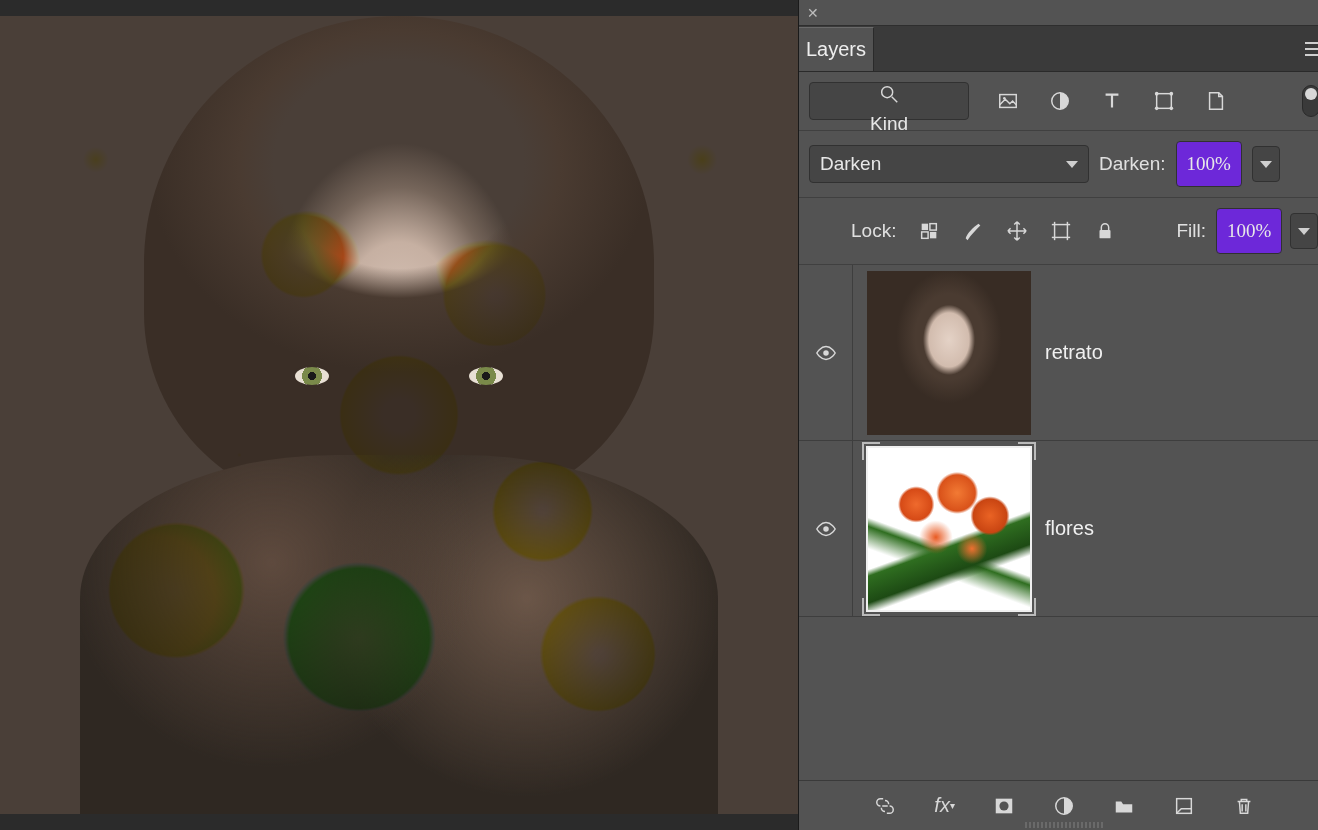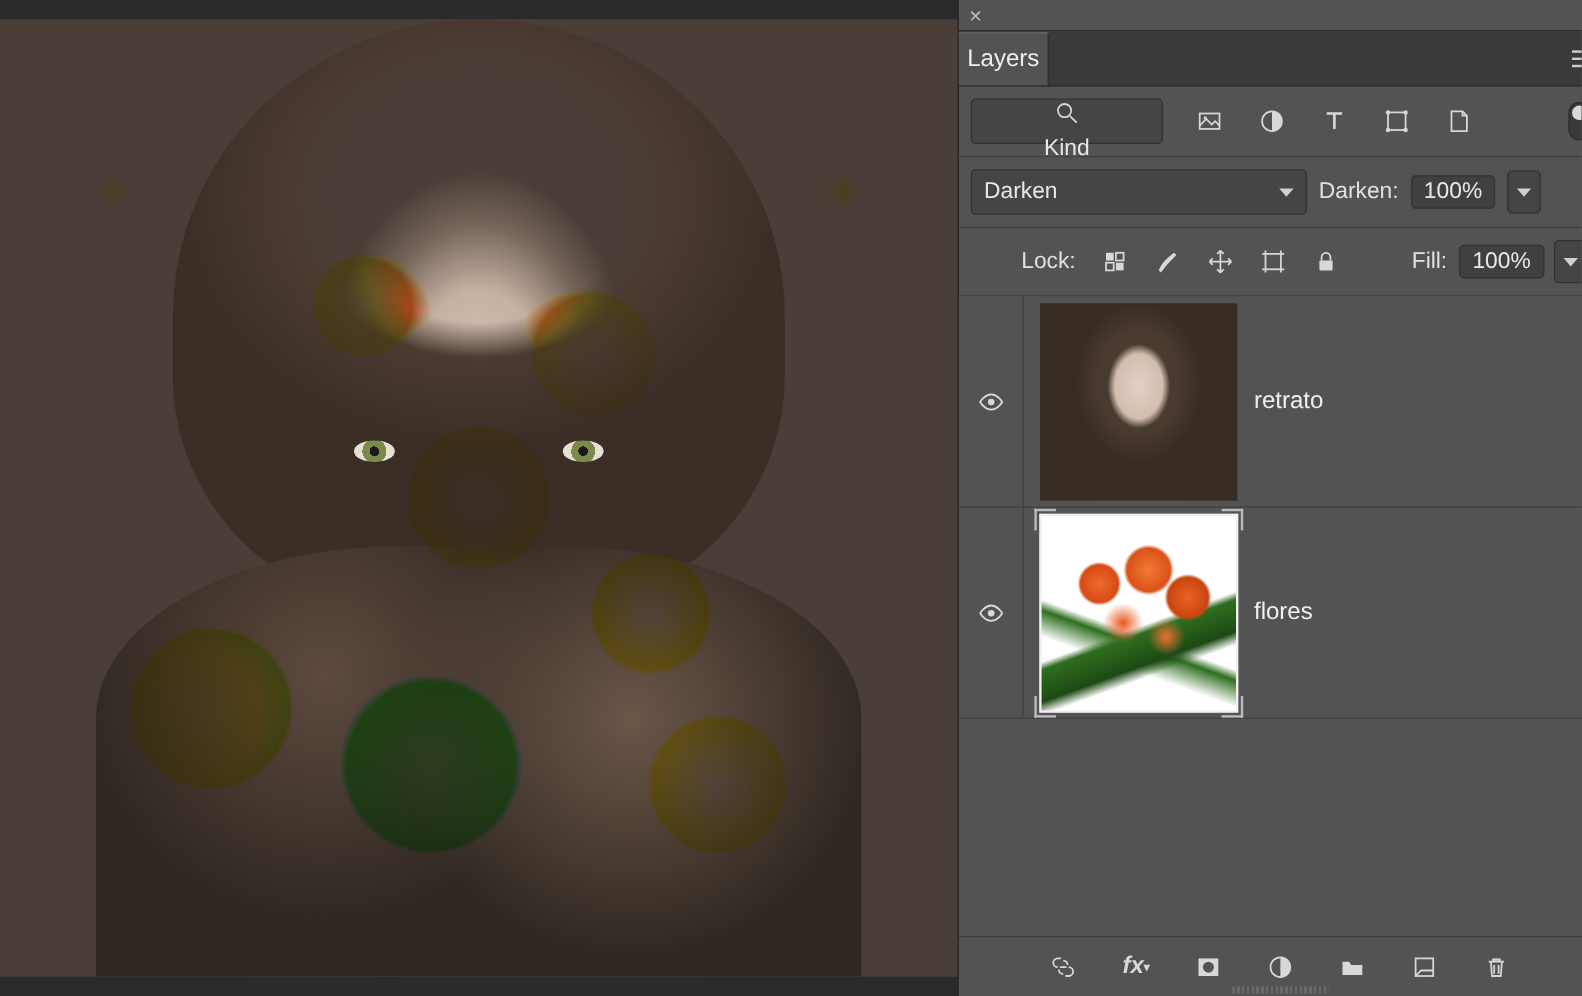--- a/index.html
+++ b/index.html
@@ -147,28 +147,29 @@
     gap:8px;
     cursor:pointer;
   }
   .select.kind { width:160px;flex-direction:column; }
   .select.blend{ width:280px; justify-content:space-between;}
   .chev {
     width:0; height:0; border-left:6px solid transparent; border-right:6px solid transparent;
     border-top:7px solid #cfcfcf;
   }
   .filter-icons{ display:flex; gap:30px; align-items:center; margin-left:18px;}
-  .ico { width:22px; height:22px; display:flex; align-items:center; justify-content:flex-end; color:#d8d8d8; cursor:pointer;font-weight:bold;}
+  .ico { width:22px; height:22px; display:flex; align-items:center; justify-content:flex-end; color:#d8d8d8; cursor:pointer;}
   .ico svg{ width:22px; height:22px; }
 
   .label { color:#e0e0e0; font-size:19px; }
   .value-box{
-    background:#404040; border:1px solid #313131; border-radius:4px;
-    height:28px; display:flex; align-items:center; padding:0 10px; font-size:19px;
+    background:#6d28d9; border:1px solid #313131; border-radius:4px;
+    height:46px; display:flex; align-items:center; padding:0 10px; font-size:19px;
     color:#e8e8e8;
+    font-family:Liberation Serif, serif;
   }
   .chev-box{
     width:28px;height:36px;background:#454545;border:1px solid #313131;border-radius:4px;
     display:flex;align-items:center;justify-content:center;cursor:pointer;
   }
 
   .lock-row{
     display:flex; align-items:center; padding:10px 12px; gap:20px;
     border-bottom:1px solid #404040;
   }

